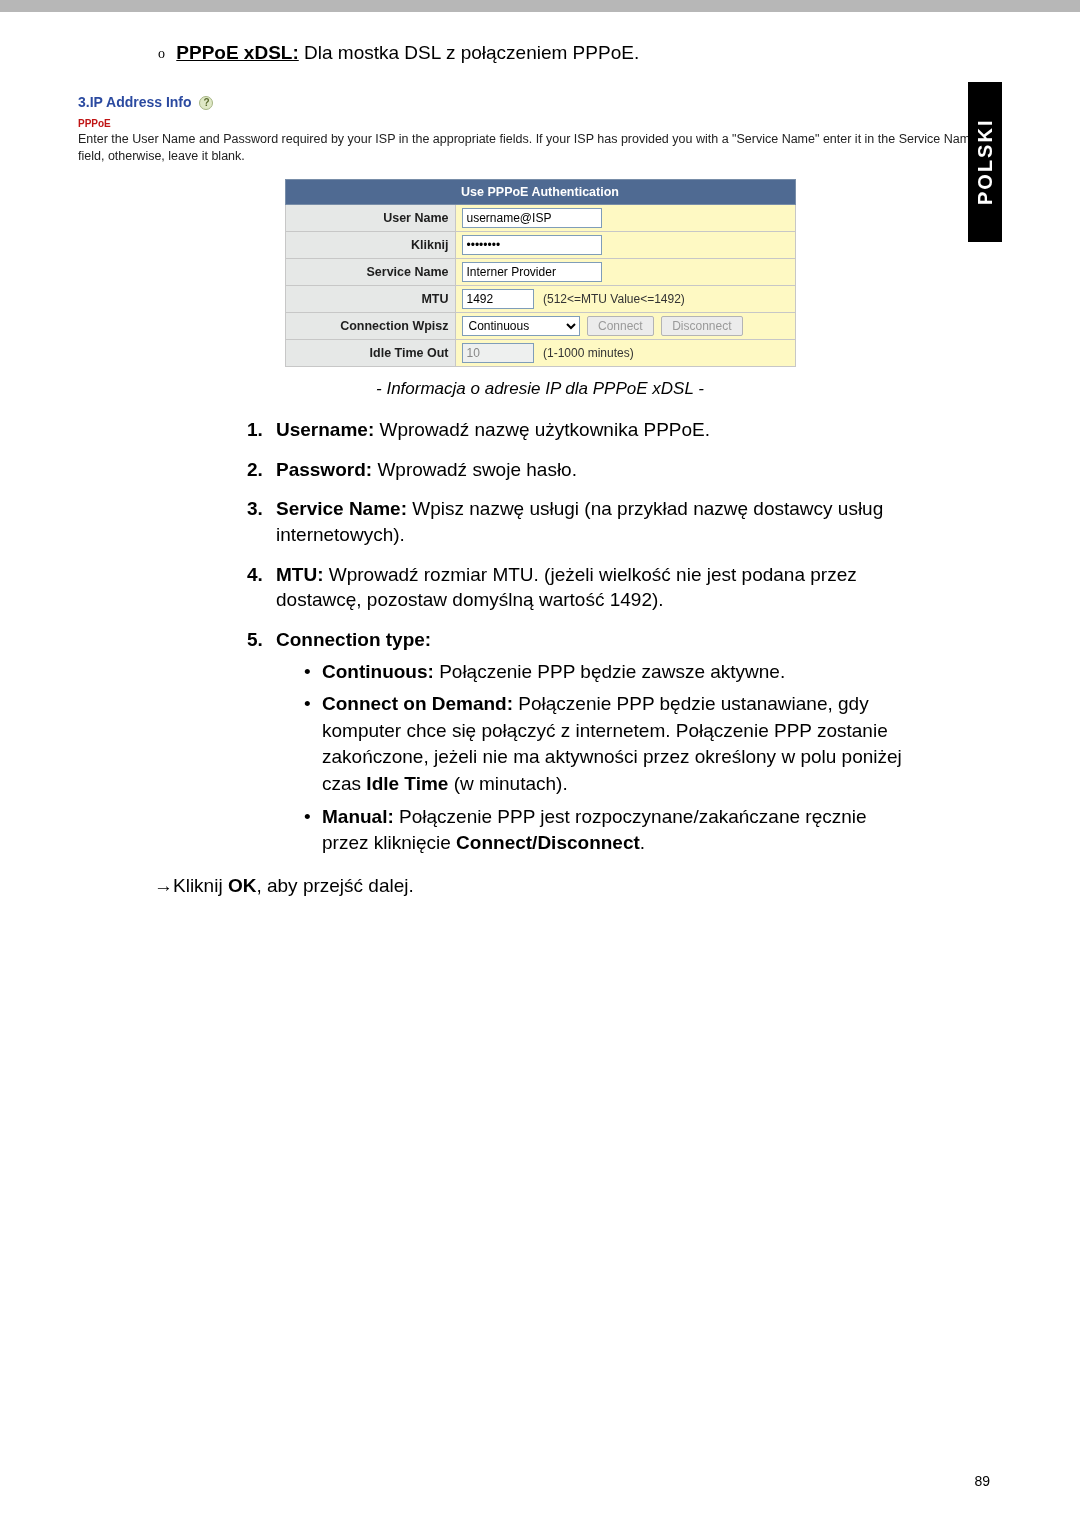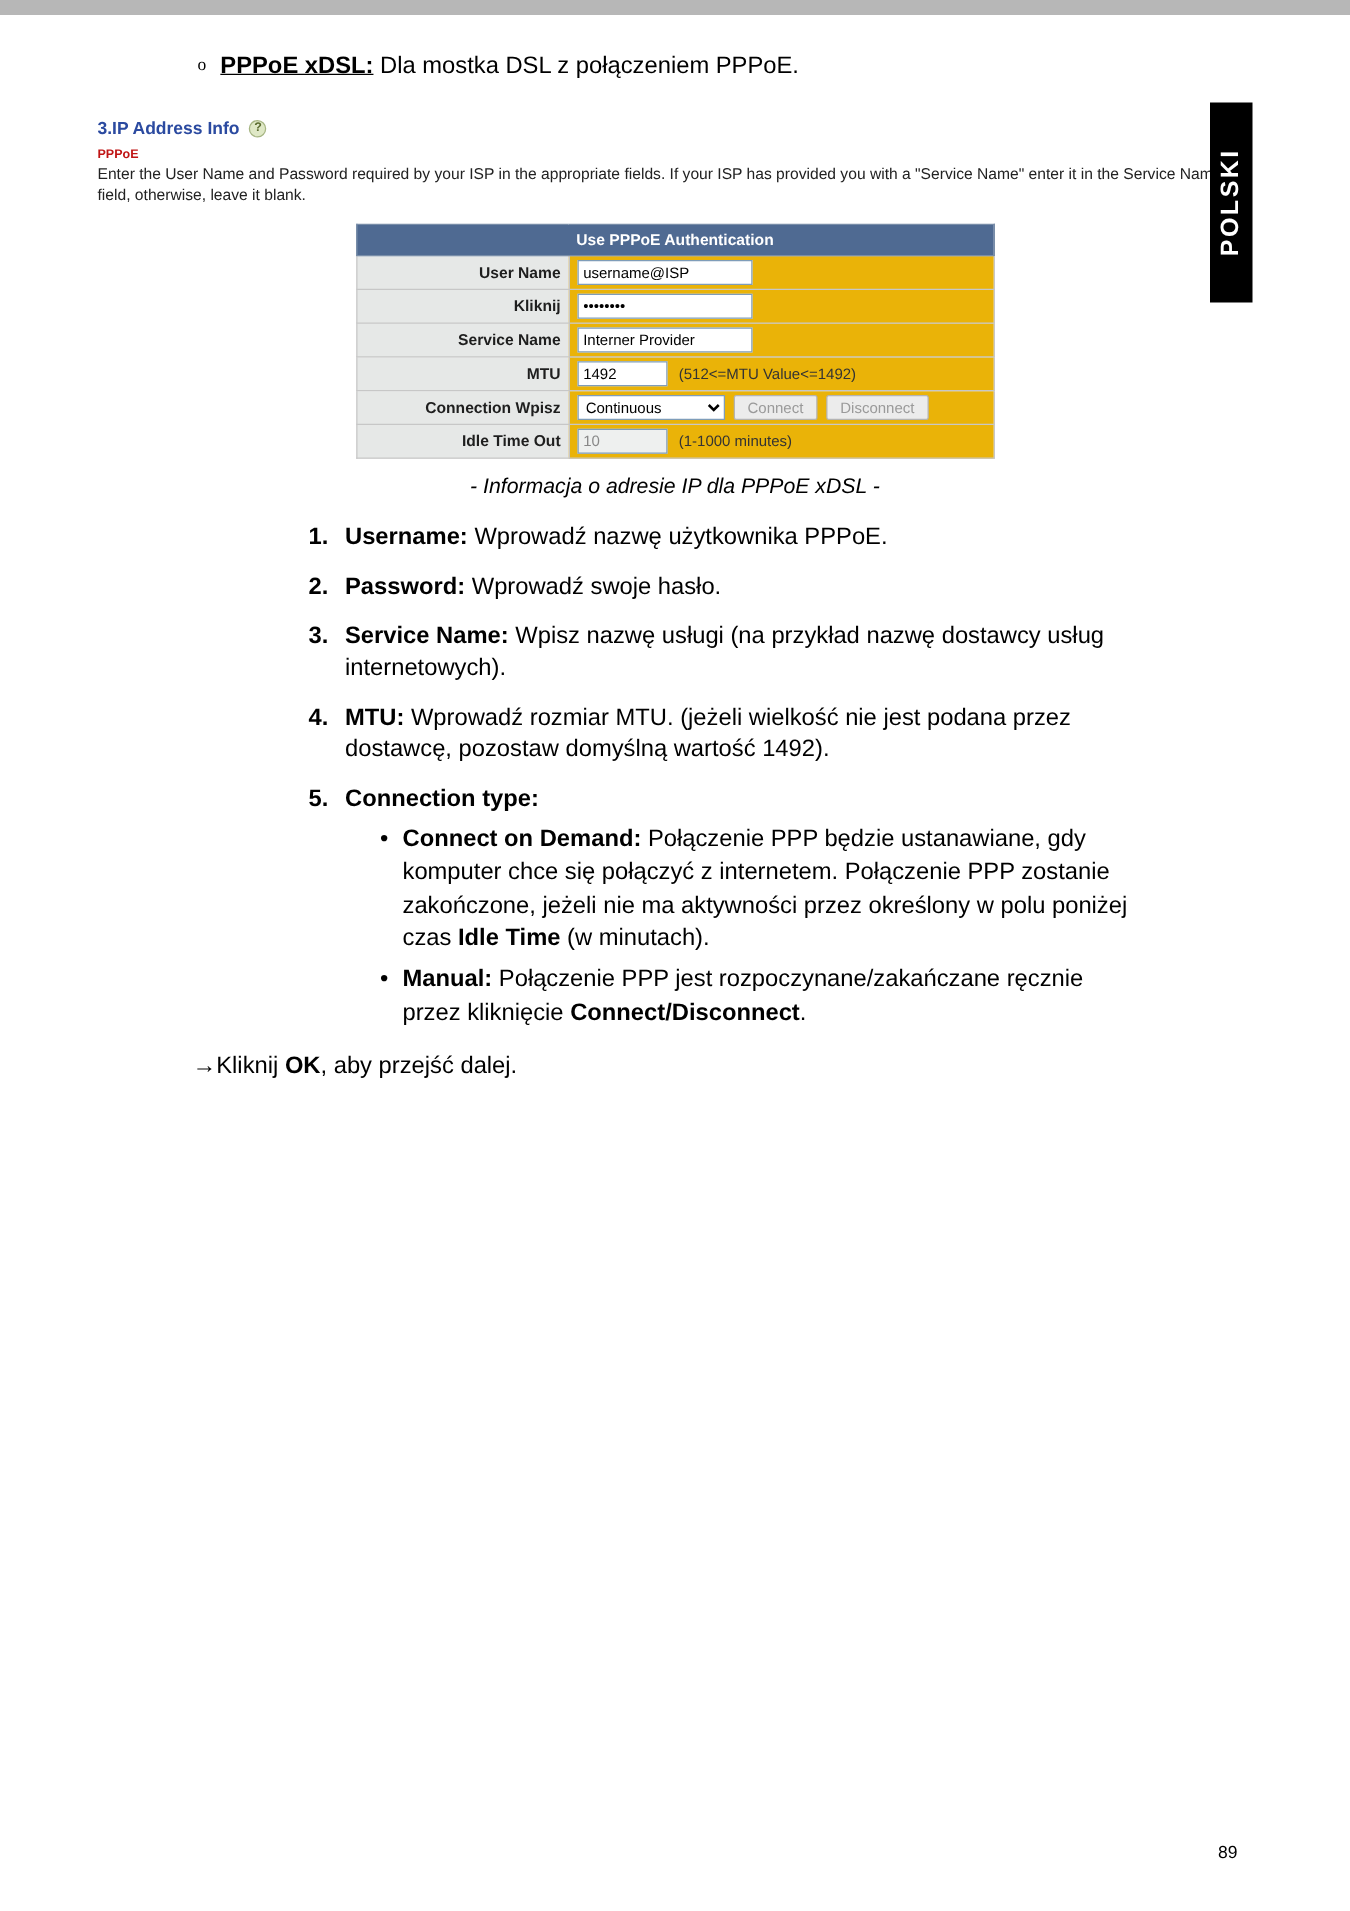--- a/index.html
+++ b/index.html
@@ -88,21 +88,21 @@
     background: #4f6a92;
     color: #fff;
     font-weight: bold;
     text-align: center;
     padding: 5px 8px;
     border: 1px solid #788da8;
   }
   .form-table tbody td {
     border: 1px solid #c7c7c7;
     padding: 3px 6px;
-    background: #eab308;
+    background: #fef9c3;
   }
   .form-table tbody td.label {
     background: #e6e8e7;
     color: #1e1e1e;
     font-weight: bold;
     text-align: right;
     width: 170px;
     white-space: nowrap;
   }
   .form-table tbody td.field { width: 340px; text-align: left; }
@@ -297,20 +297,24 @@
       <span>Wpisz nazwę usługi (na przykład nazwę dostawcy usług internetowych).</span>
     </li>
     <li>
       <span class="semib">MTU:</span>
       <span>Wprowadź rozmiar MTU. (jeżeli wielkość nie jest podana przez dostawcę, pozostaw domyślną wartość 1492).</span>
     </li>
     <li>
       <span class="semib">Connection type:</span>
       <ul class="sub">
         <li>
+          <span class="semib">Continuous:</span>
+          <span>Połączenie PPP będzie zawsze aktywne.</span>
+        </li>
+        <li>
           <span class="semib">Connect on Demand:</span>
           <span>Połączenie PPP będzie ustanawiane, gdy komputer chce się połączyć z internetem. Połączenie PPP zostanie zakończone, jeżeli nie ma aktywności przez określony w polu poniżej czas </span><span class="semib">Idle Time</span><span> (w minutach).</span>
         </li>
         <li>
           <span class="semib">Manual:</span>
           <span>Połączenie PPP jest rozpoczynane/zakańczane ręcznie przez kliknięcie </span><span class="semib">Connect/Disconnect</span><span>.</span>
         </li>
       </ul>
     </li>
   </ol>

